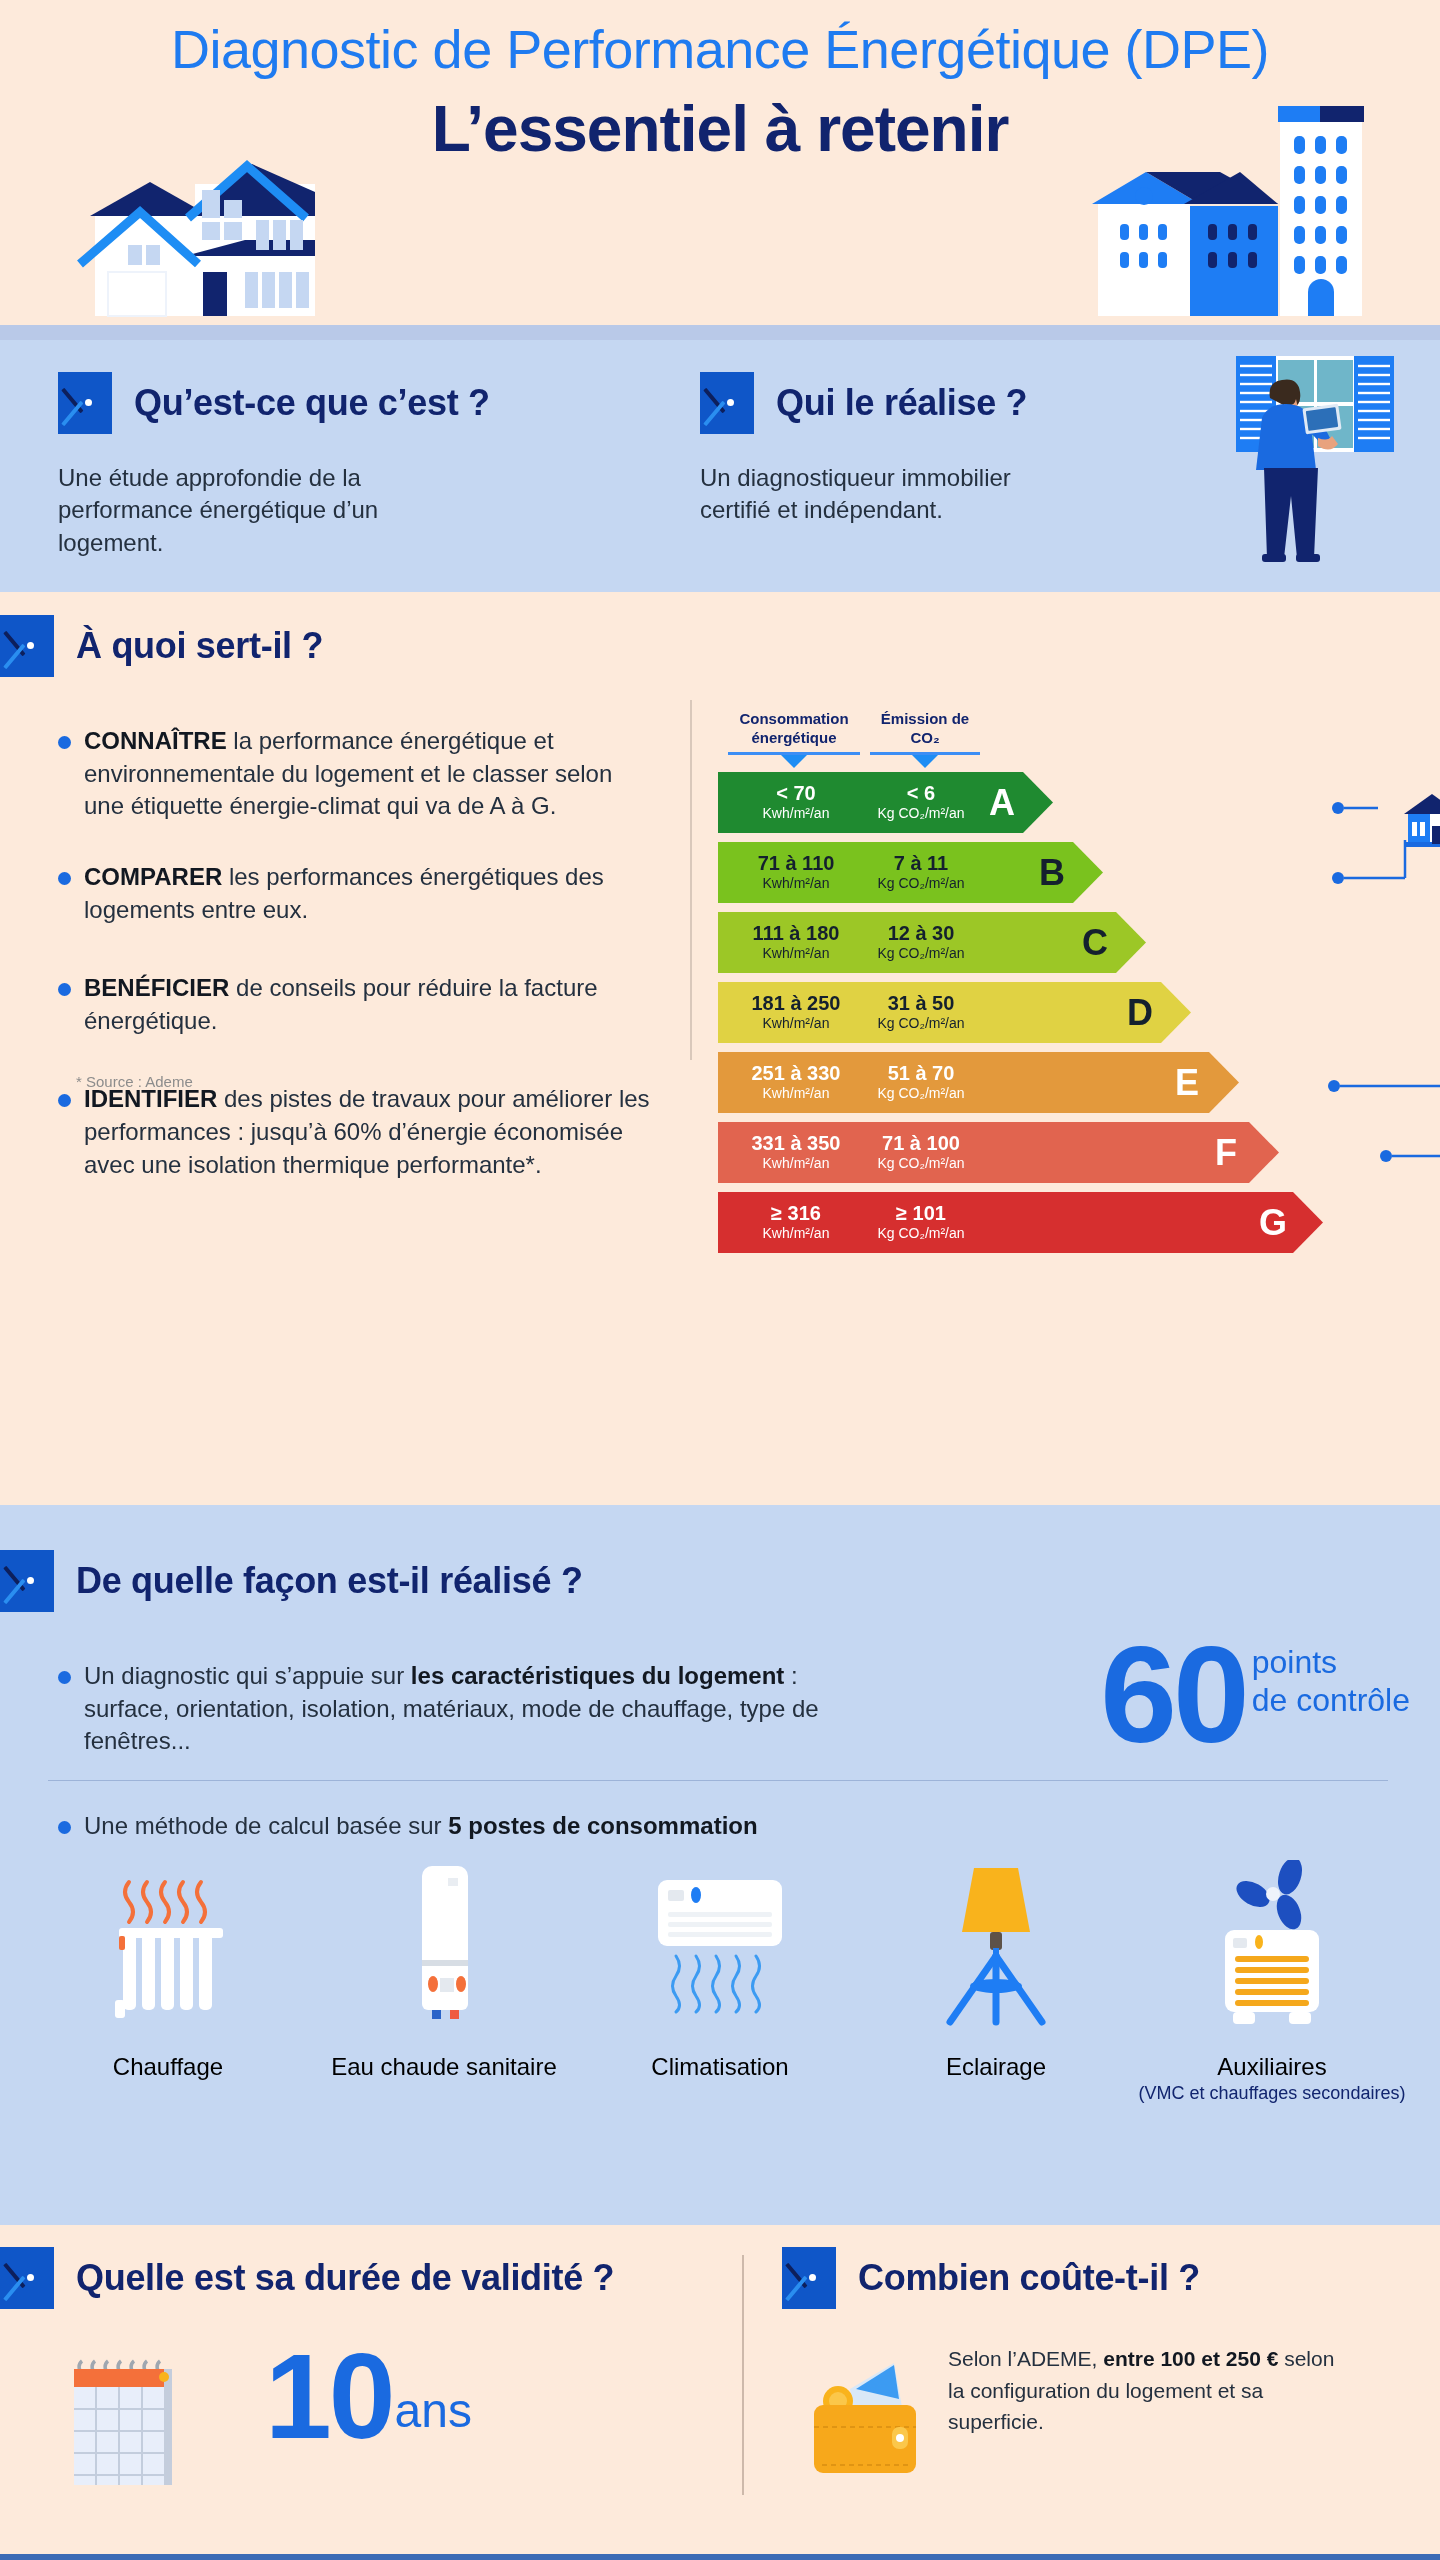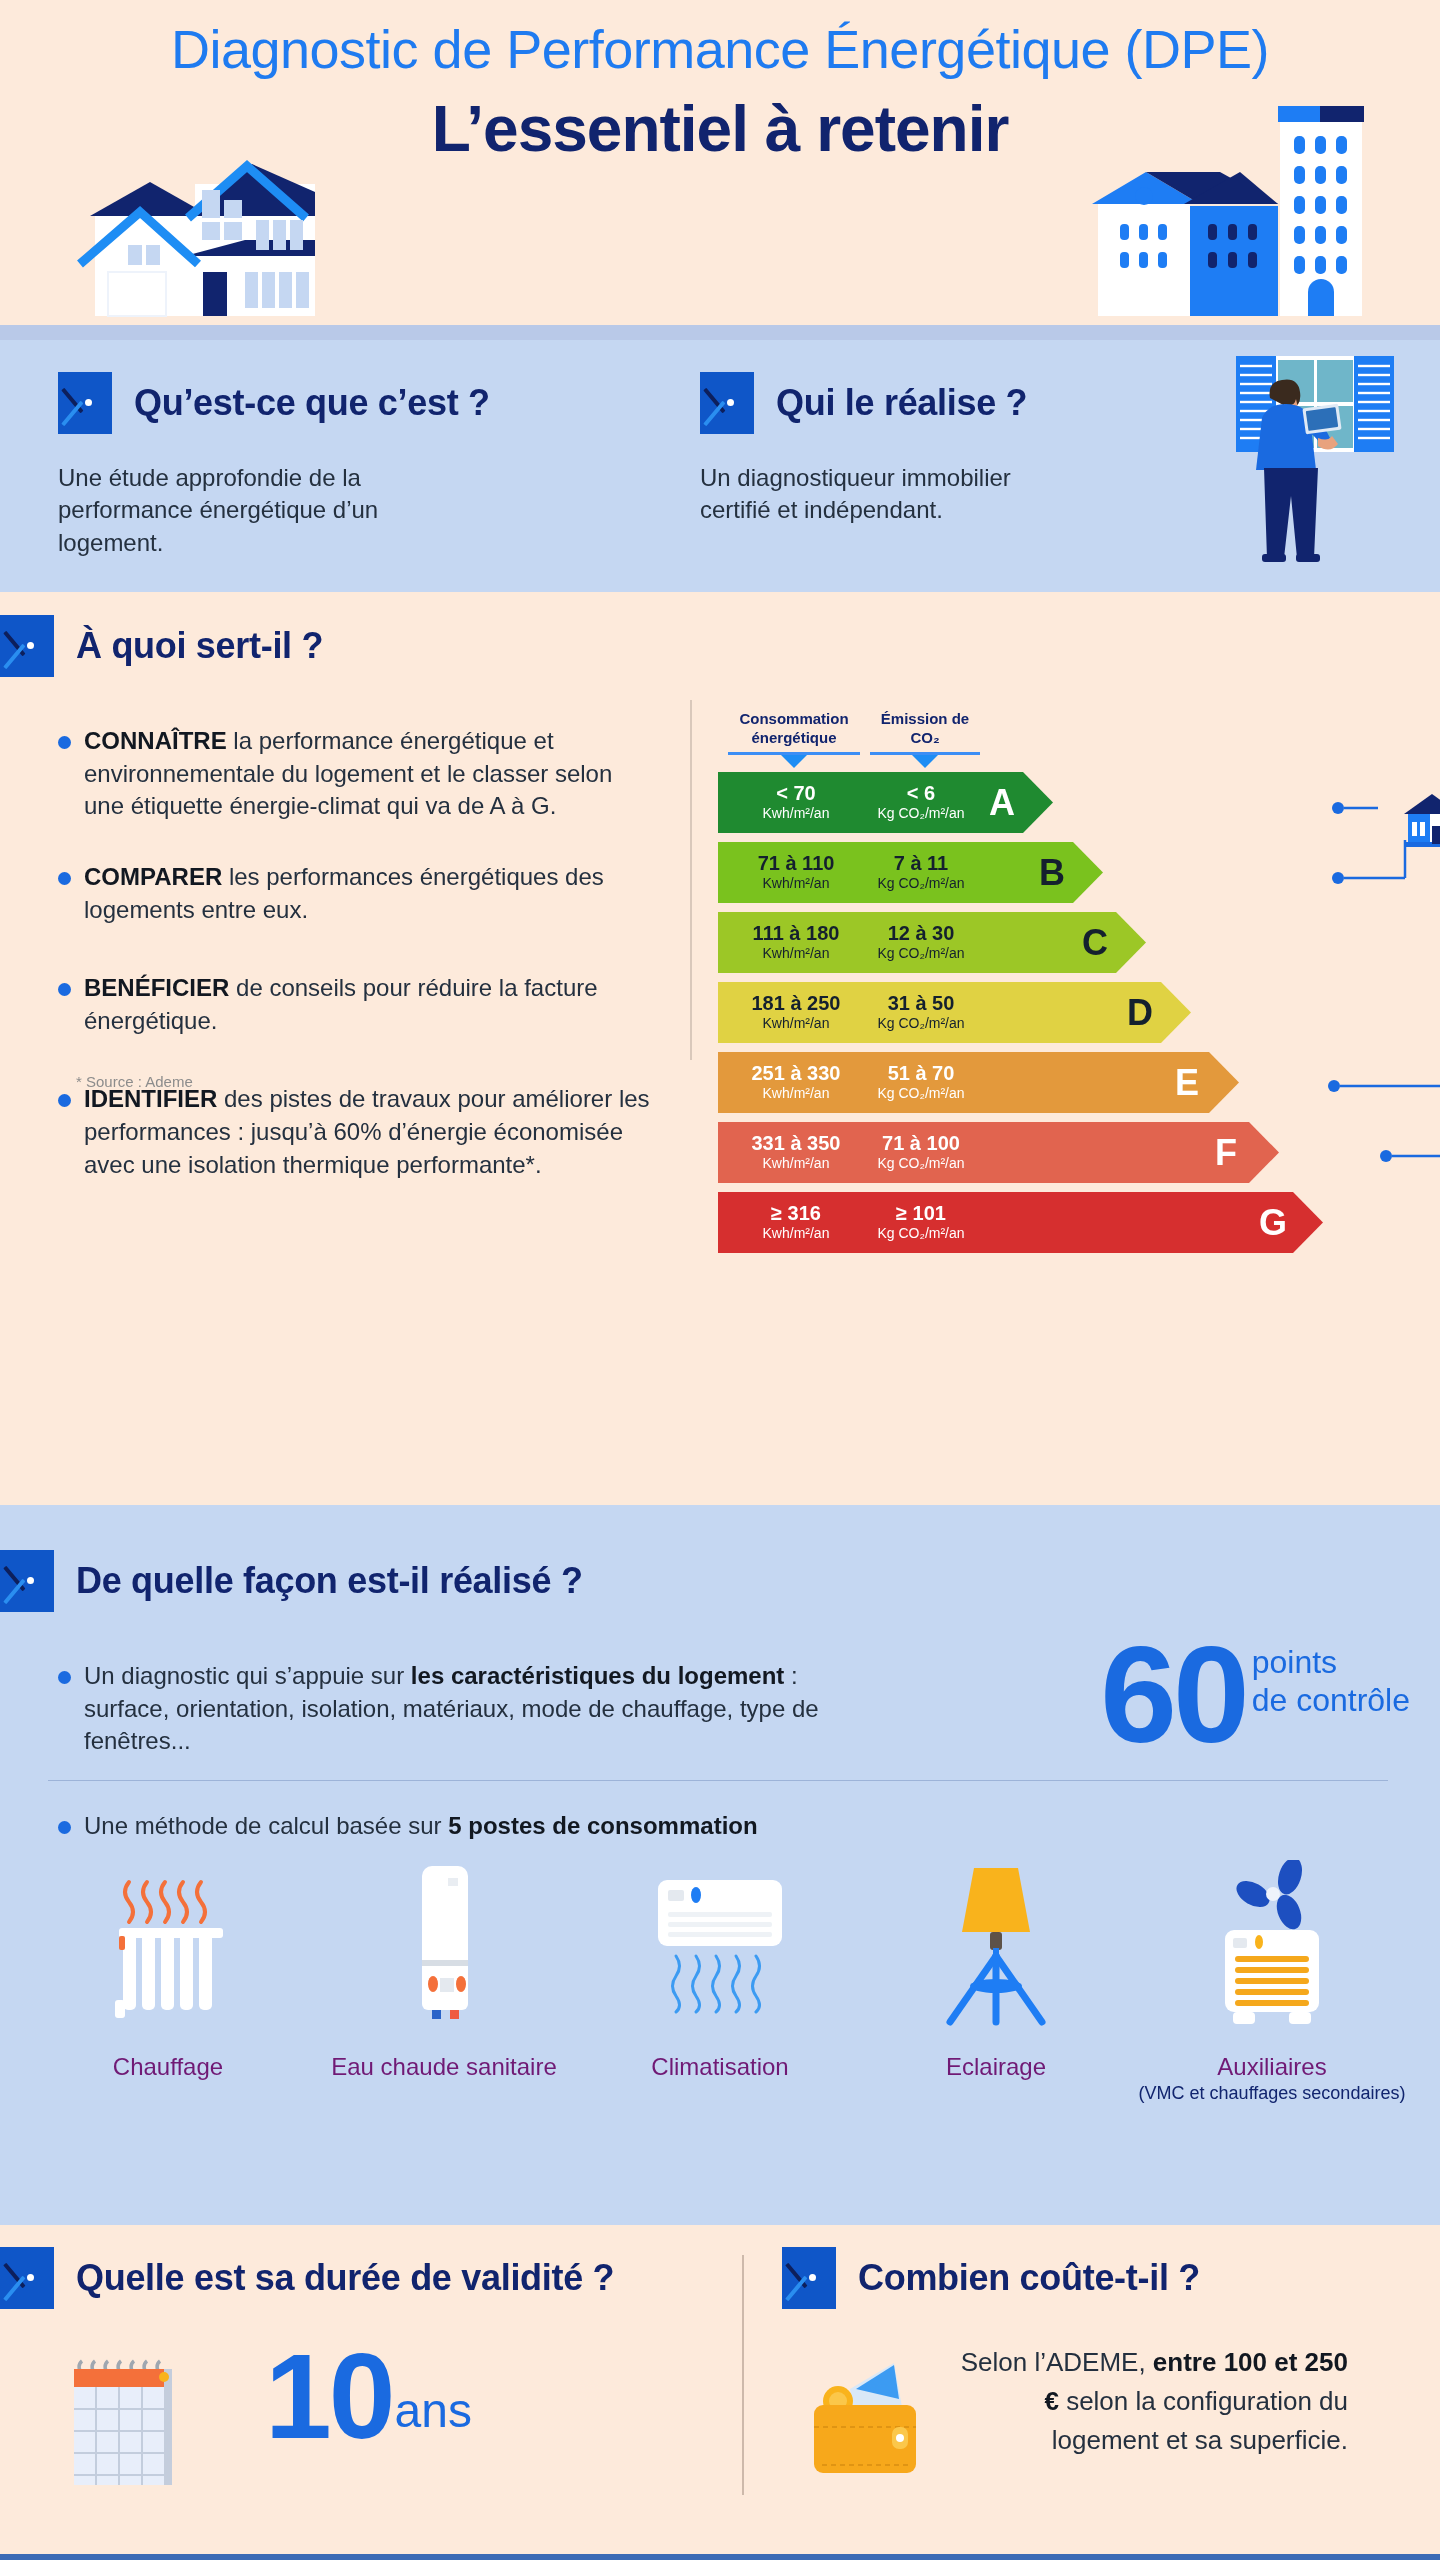--- a/index.html
+++ b/index.html
@@ -86,30 +86,30 @@
   .band2 { top:1505px; height:720px; }
   .s3 { position:absolute; left:0; top:1505px; width:1440px; height:720px; }
   .big60 { position:absolute; right:30px; top:130px; display:flex; align-items:flex-start; }
   .big60 .num { font-size:138px; font-weight:bold; color:#1a6ae0; line-height:0.86; letter-spacing:-4px;}
   .big60 .txt { font-size:32px; color:#1a6ae0; line-height:1.2; margin-left:6px; margin-top:8px;}
   .hr3 { position:absolute; left:48px; top:275px; width:1340px; height:1px; background:#9db3d8; }
 
   .posts { position:absolute; left:30px; top:355px; width:1380px; display:flex; }
   .post { flex:1; display:flex; flex-direction:column; align-items:center; }
   .post .ico { height:170px; display:flex; align-items:flex-end; justify-content:center; }
-  .post .cap { margin-top:22px; text-align:center; font-size:24px; color:#701a75; line-height:1.25;}
+  .post .cap { margin-top:22px; text-align:center; font-size:24px; color:#000000; line-height:1.25;}
   .post .sub { font-size:18px; color:#11246e; line-height:1.25; }
 
   
   .s4 { position:absolute; left:0; top:2225px; width:1440px; height:335px; }
   .vdiv2 { position:absolute; left:742px; top:30px; width:2px; height:240px; background:#cdb9ab; }
   .ten { position:absolute; left:265px; top:120px; display:flex; align-items:flex-start; }
   .ten .num { font-size:120px; font-weight:bold; color:#1a6ae0; line-height:0.85; letter-spacing:-3px;}
   .ten .txt { font-size:48px; color:#1a6ae0; margin-top:38px; margin-left:2px;}
-  .cost-txt { position:absolute; left:948px; top:118px; width:400px; font-size:26px; color:#24303f; line-height:1.5;text-align:right;}
+  .cost-txt { position:absolute; left:948px; top:118px; width:400px; font-size:21px; color:#24303f; line-height:1.5;}
   .cost-txt b { font-weight:bold; color:#121821; }
   .footer-line { position:absolute; left:0; bottom:0; width:1440px; height:6px; background:#3d6bb5; }
 </style>
 </head>
 <body>
 
 <div class="page">
 
   <div class="hdr">
     <h1 class="l1">Diagnostic de Performance Énergétique (DPE)</h1>

